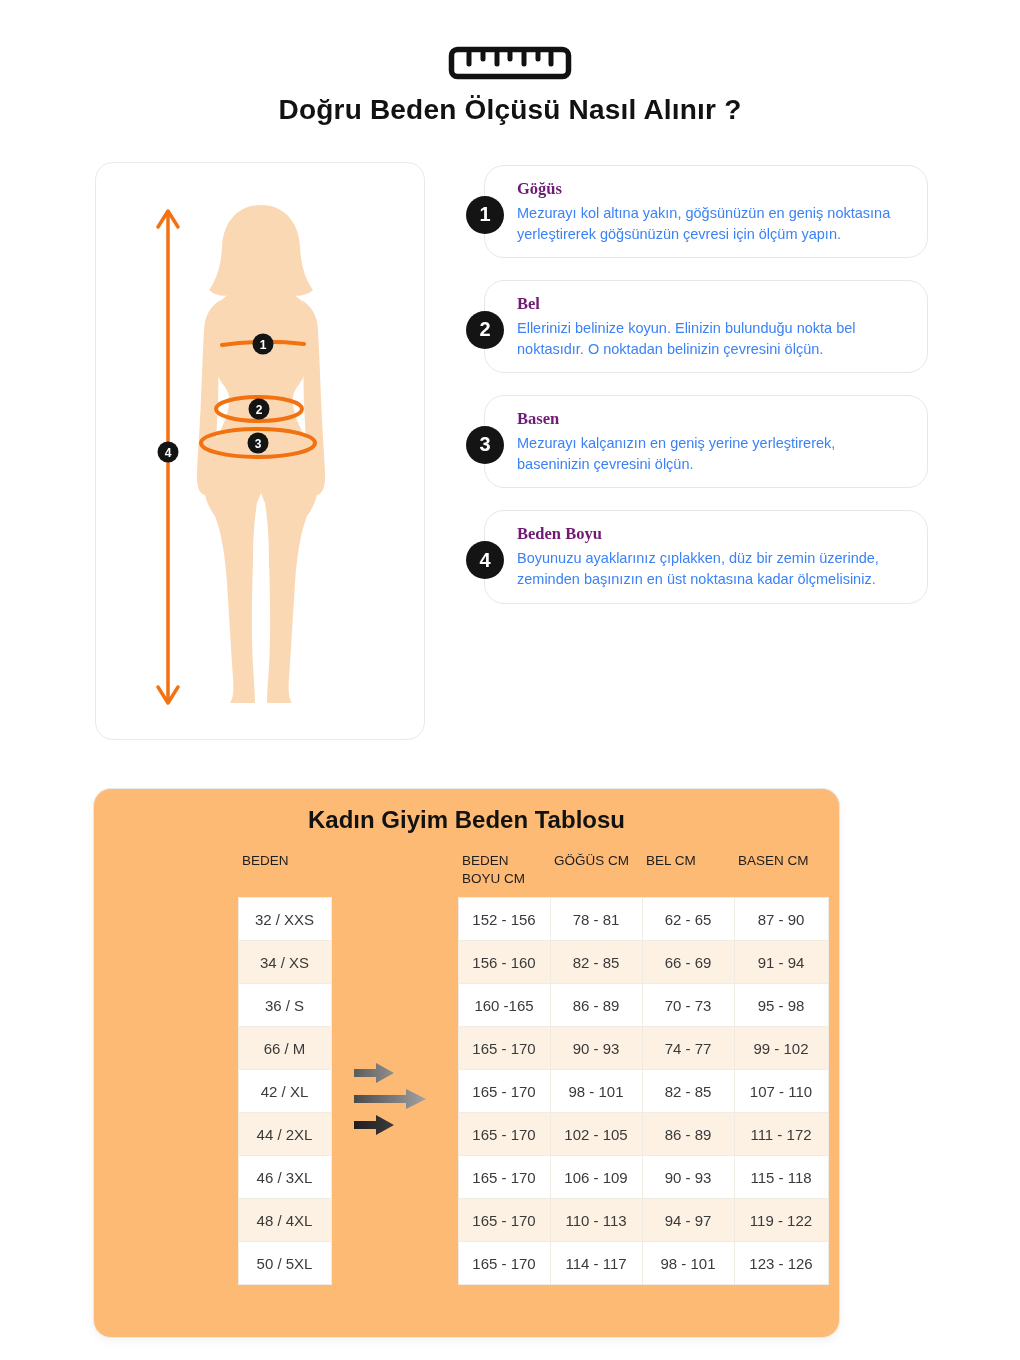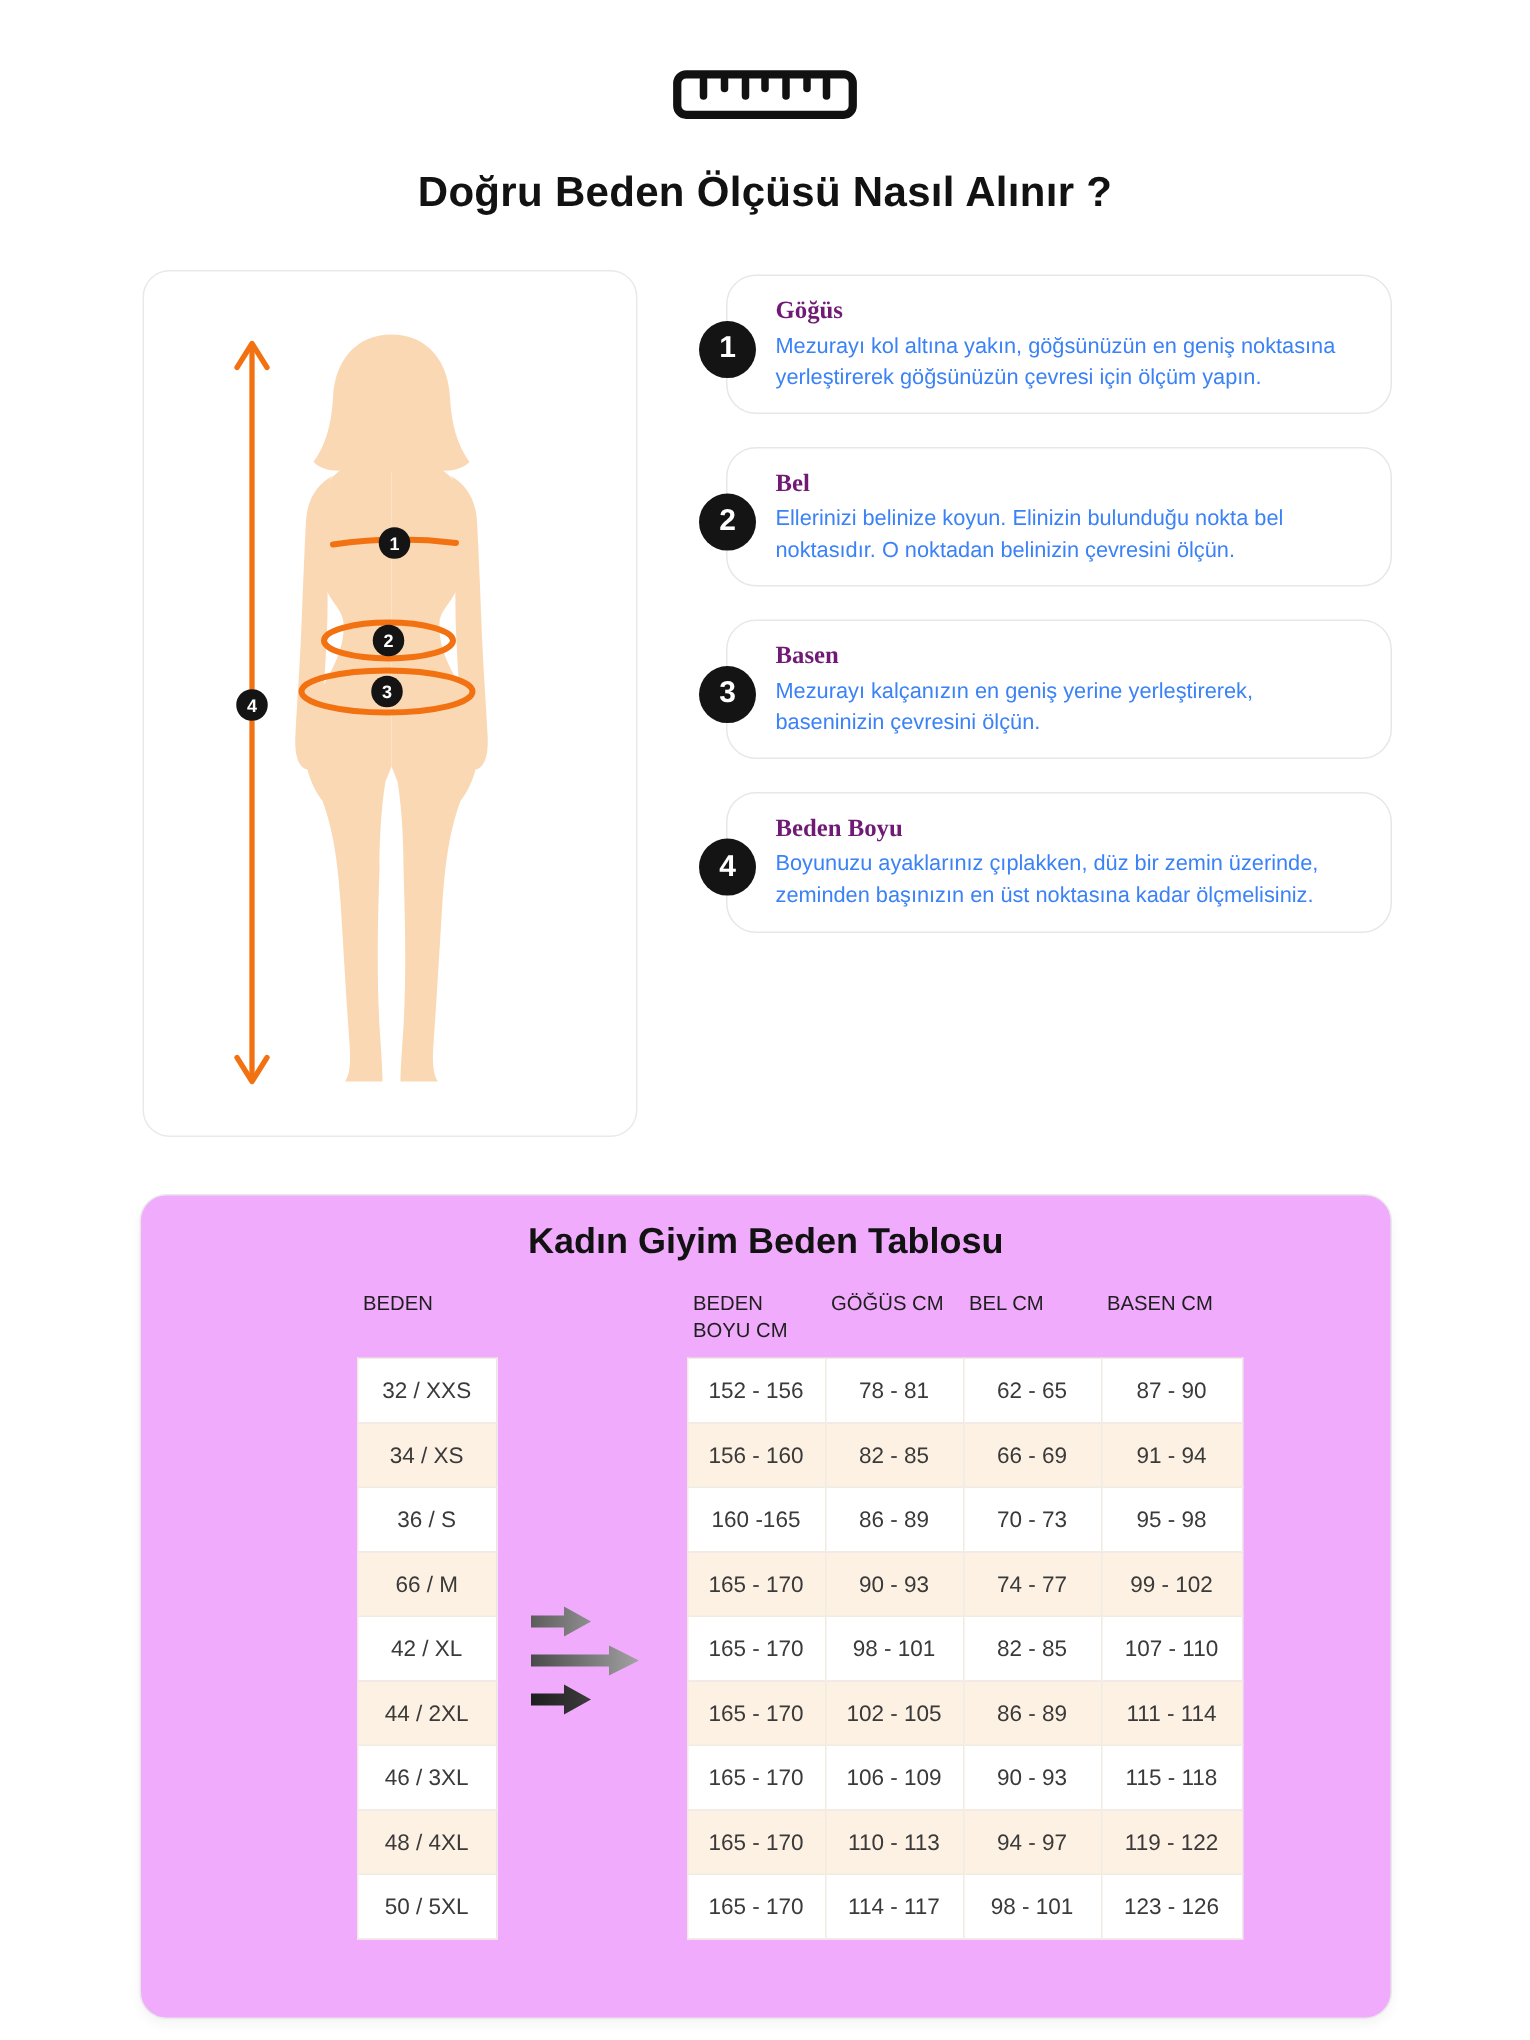--- a/index.html
+++ b/index.html
@@ -2,21 +2,21 @@
 <html><head>
 <meta charset="utf-8">
 <style>
   * { margin:0; padding:0; box-sizing:border-box; }
   html,body { background:#ffffff; font-family:"Liberation Sans", sans-serif; }
   .page { width:1020px; height:1360px; background:#fff; overflow:hidden; position:relative; }
 
   
   .hdr { padding-top:46px; text-align:center; }
   .ruler-wrap { display:flex; justify-content:center; }
-  .page-title { margin-top:32px; font-size:28px; font-weight:bold; color:#121212; letter-spacing:.2px; }
+  .page-title { margin-top:14px; font-size:28px; font-weight:bold; color:#121212; letter-spacing:.2px; }
 
   
   .main { display:flex; margin:36px 92px 0 95px; gap:59px; }
 
   .figure-card {
     width:330px; height:578px; flex:0 0 330px;
     border:1.5px solid #e9e9e9; border-radius:18px; background:#fff;
     position:relative; overflow:hidden;
   }
   .figure-card svg { display:block; }
@@ -31,22 +31,22 @@
     position:absolute; left:-19px; top:50%; transform:translateY(-42%);
     width:38px; height:38px; border-radius:50%; background:#141414; color:#fff;
     display:flex; align-items:center; justify-content:center;
     font-size:20px; font-weight:bold;
   }
   .step-title { font-size:16.5px; font-weight:bold; color:#701a75; margin-bottom:4px;font-family:Liberation Serif, serif; }
   .step-desc { font-size:14.5px; color:#3b82f6; line-height:1.42; }
 
   
   .table-card {
-    margin:38px 92px 0 93px; width:835px; min-height:550px;
-    border:1.5px solid #e9e9e9; border-radius:18px; background:#f0abfc;
+    margin:48px 92px 0 93px; width:747px; min-height:550px;
+    border:1.5px solid #e9e9e9; border-radius:18px; background:#fdba74;
     box-shadow:0 4px 8px rgba(0,0,0,.045);
     padding:17px 0 26px 0; position:relative;
   }
   .table-title { text-align:center; font-size:24px; font-weight:bold; color:#121212; margin-bottom:16px; }
 
   table.size-table { border-collapse:collapse; table-layout:fixed; margin-left:0; }
   table.size-table col.lead { width:144px; }
   table.size-table col.size { width:93px; }
   table.size-table col.gap  { width:127px; }
   table.size-table col.v    { width:92px; }
@@ -255,21 +255,21 @@
     <td>107 - 110</td>
   </tr>
 
   <tr>
     <td class="lead"></td>
     <td>44 / 2XL</td>
     <td class="gapcell"></td>
     <td>165 - 170</td>
     <td>102 - 105</td>
     <td>86 - 89</td>
-    <td>111 - 114</td>
+    <td>111 - 172</td>
   </tr>
 
   <tr>
     <td class="lead"></td>
     <td>46 / 3XL</td>
     <td class="gapcell"></td>
     <td>165 - 170</td>
     <td>106 - 109</td>
     <td>90 - 93</td>
     <td>115 - 118</td>

